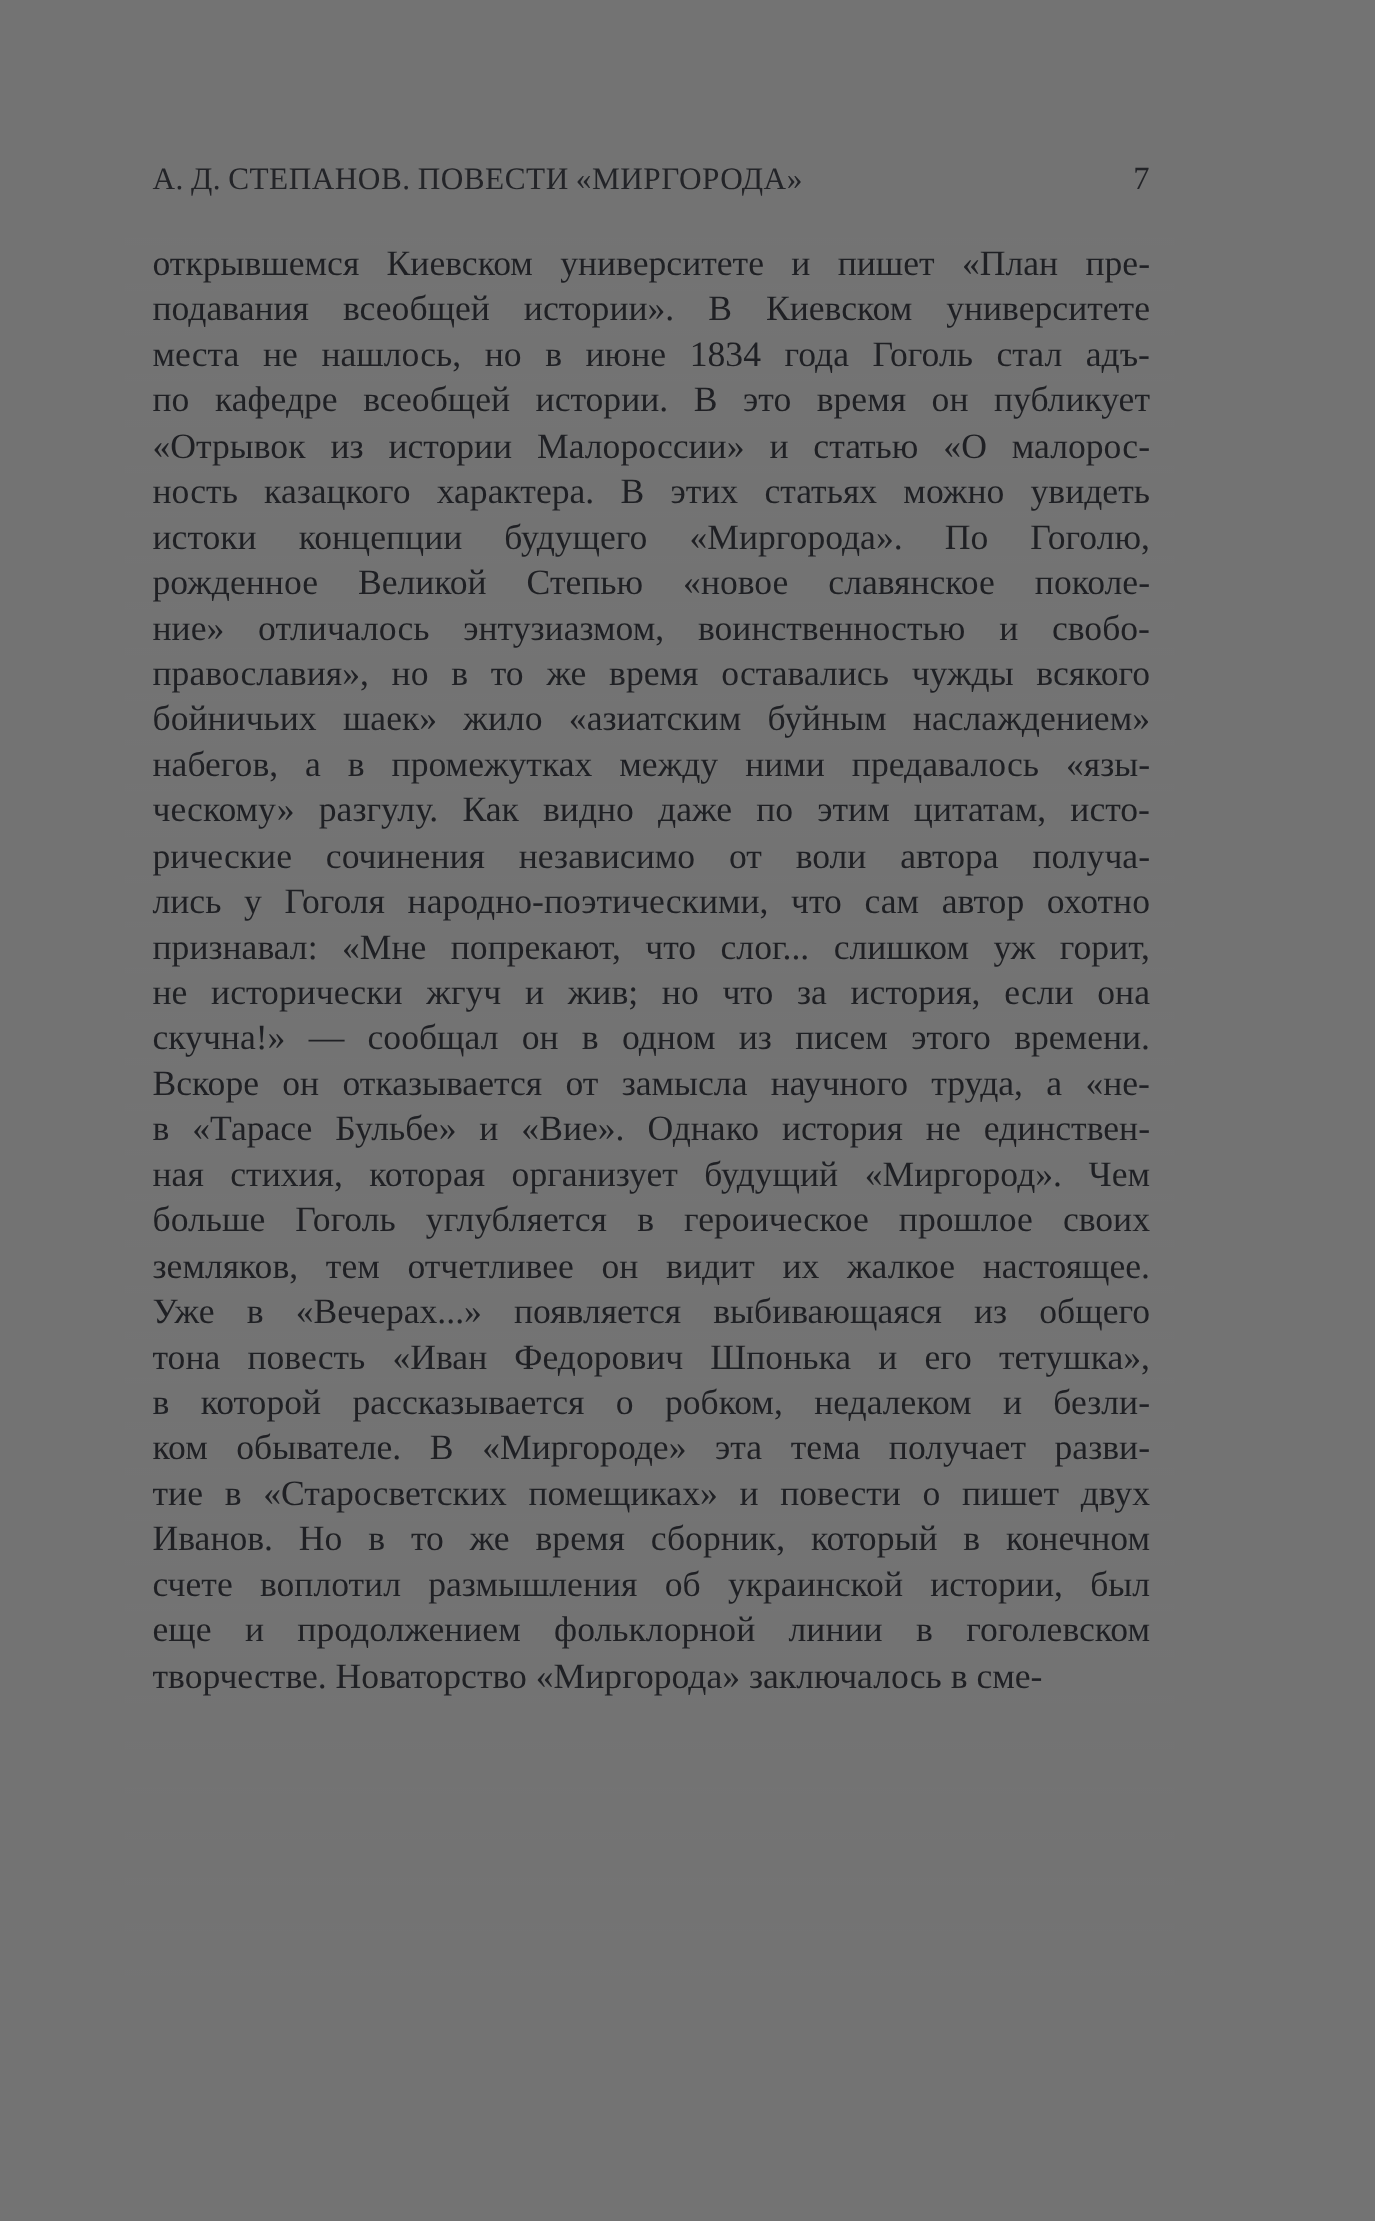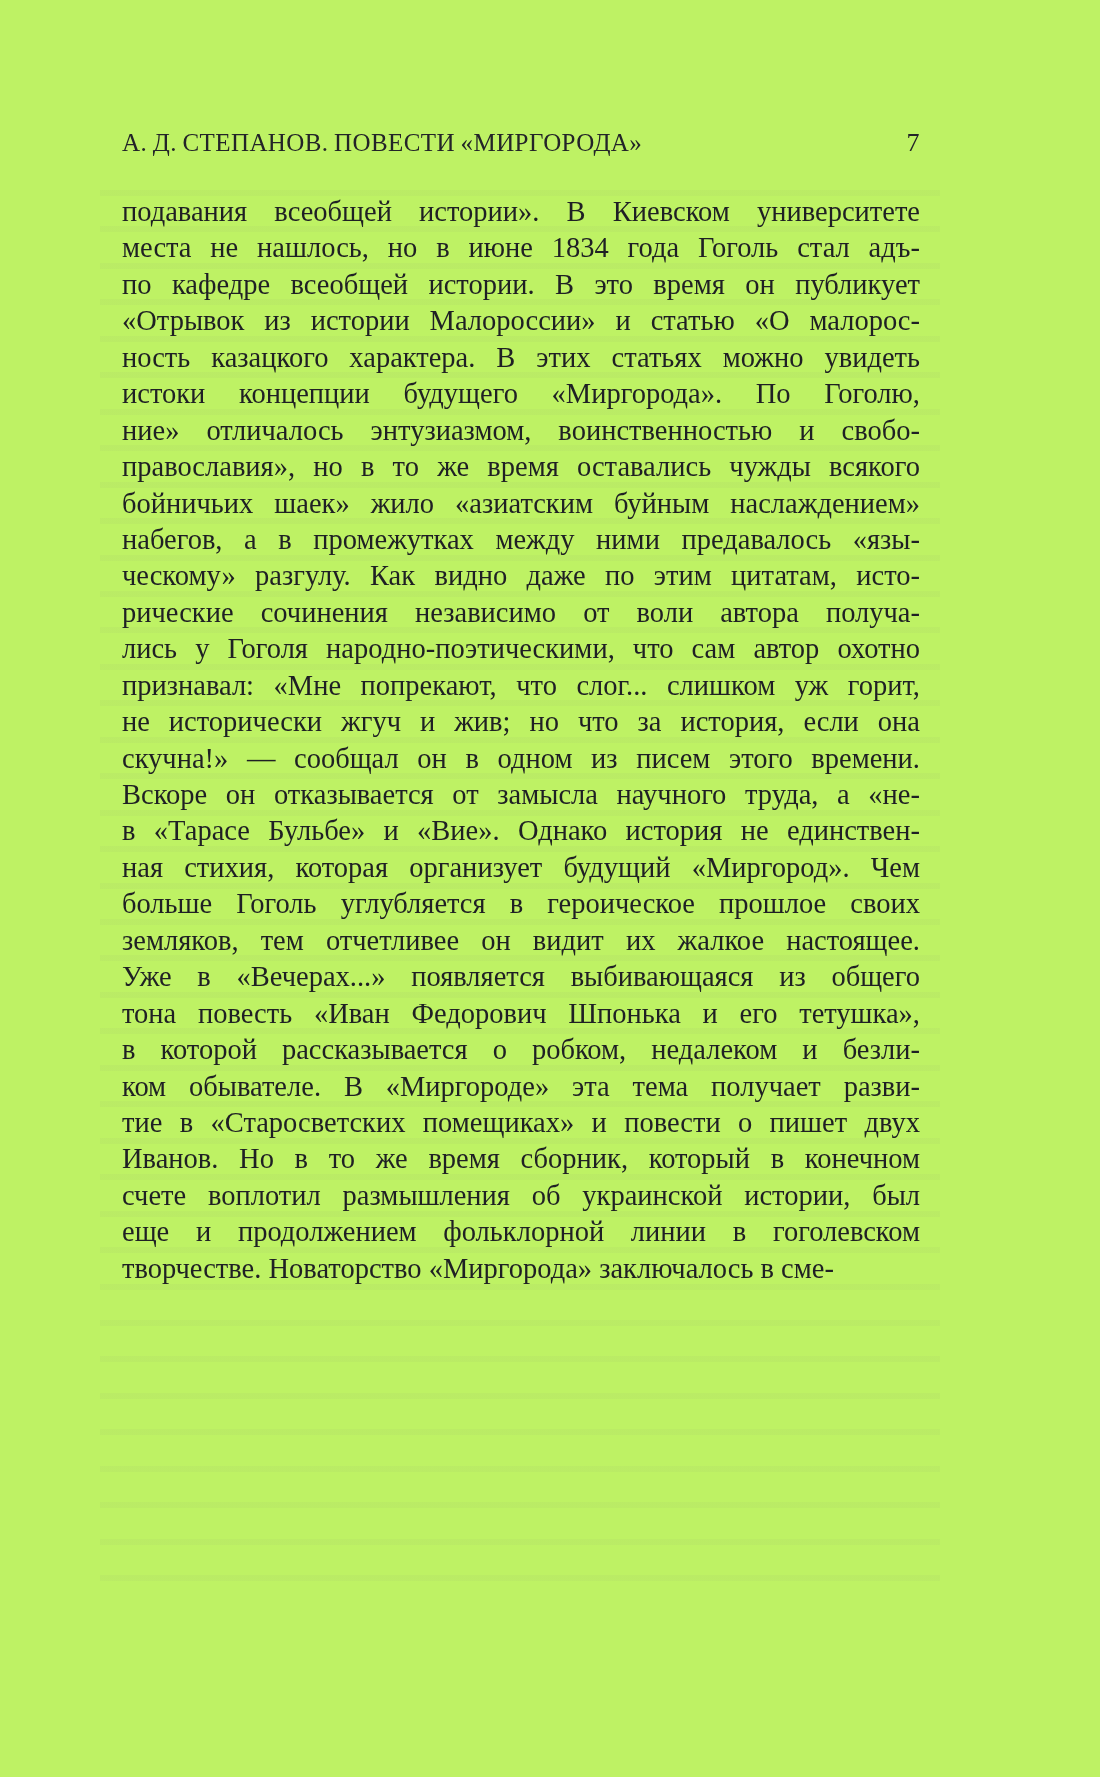--- a/index.html
+++ b/index.html
@@ -4,21 +4,21 @@
 <style>
   html, body {
     margin: 0;
     padding: 0;
     background: #ffffff;
   }
   .page {
     position: relative;
     width: 1100px;
     height: 1777px;
-    background: #bef264;
+    background: #737373;
     font-family: "Liberation Serif", "DejaVu Serif", serif;
     color: #1f2024;
     overflow: hidden;
   }
   
   .page::before {
     content: "";
     position: absolute;
     left: 100px;
     top: 190px;
@@ -77,26 +77,28 @@
 <body>
 
 <div class="page">
 
   <div class="running-head">
     <span class="title">А. Д. СТЕПАНОВ. ПОВЕСТИ «МИРГОРОДА»</span>
     <span class="folio">7</span>
   </div>
 
   <div class="body-text">
+      <div class="line">открывшемся Киевском университете и пишет «План пре-</div>
       <div class="line">подавания всеобщей истории». В Киевском университете</div>
       <div class="line">места не нашлось, но в июне 1834 года Гоголь стал адъ-</div>
       <div class="line">по кафедре всеобщей истории. В это время он публикует</div>
       <div class="line">«Отрывок из истории Малороссии» и статью «О малорос-</div>
       <div class="line">ность казацкого характера. В этих статьях можно увидеть</div>
       <div class="line">истоки концепции будущего «Миргорода». По Гоголю,</div>
+      <div class="line">рожденное Великой Степью «новое славянское поколе-</div>
       <div class="line">ние» отличалось энтузиазмом, воинственностью и свобо-</div>
       <div class="line">православия», но в то же время оставались чужды всякого</div>
       <div class="line">бойничьих шаек» жило «азиатским буйным наслаждением»</div>
       <div class="line">набегов, а в промежутках между ними предавалось «язы-</div>
       <div class="line">ческому» разгулу. Как видно даже по этим цитатам, исто-</div>
       <div class="line">рические сочинения независимо от воли автора получа-</div>
       <div class="line">лись у Гоголя народно-поэтическими, что сам автор охотно</div>
       <div class="line">признавал: «Мне попрекают, что слог... слишком уж горит,</div>
       <div class="line">не исторически жгуч и жив; но что за история, если она</div>
       <div class="line">скучна!» — сообщал он в одном из писем этого времени.</div>

